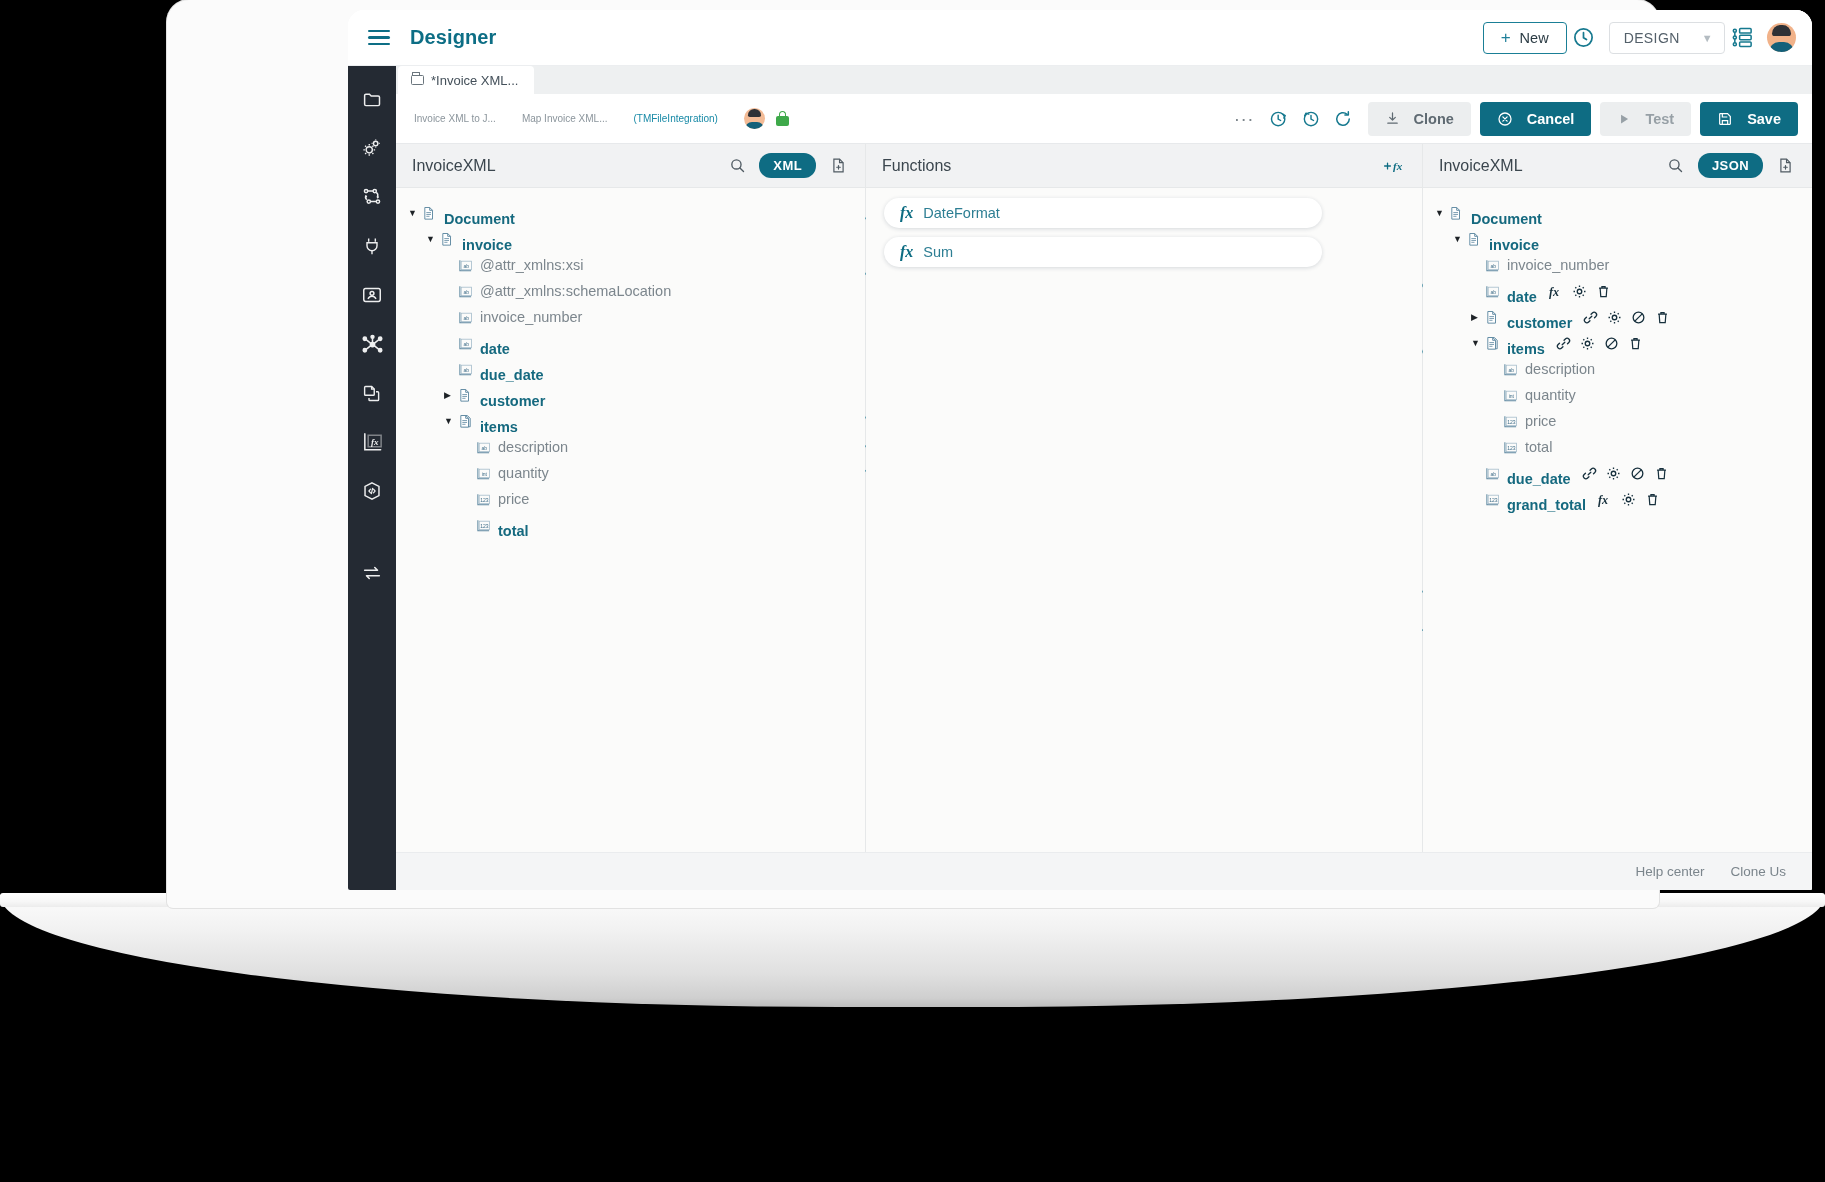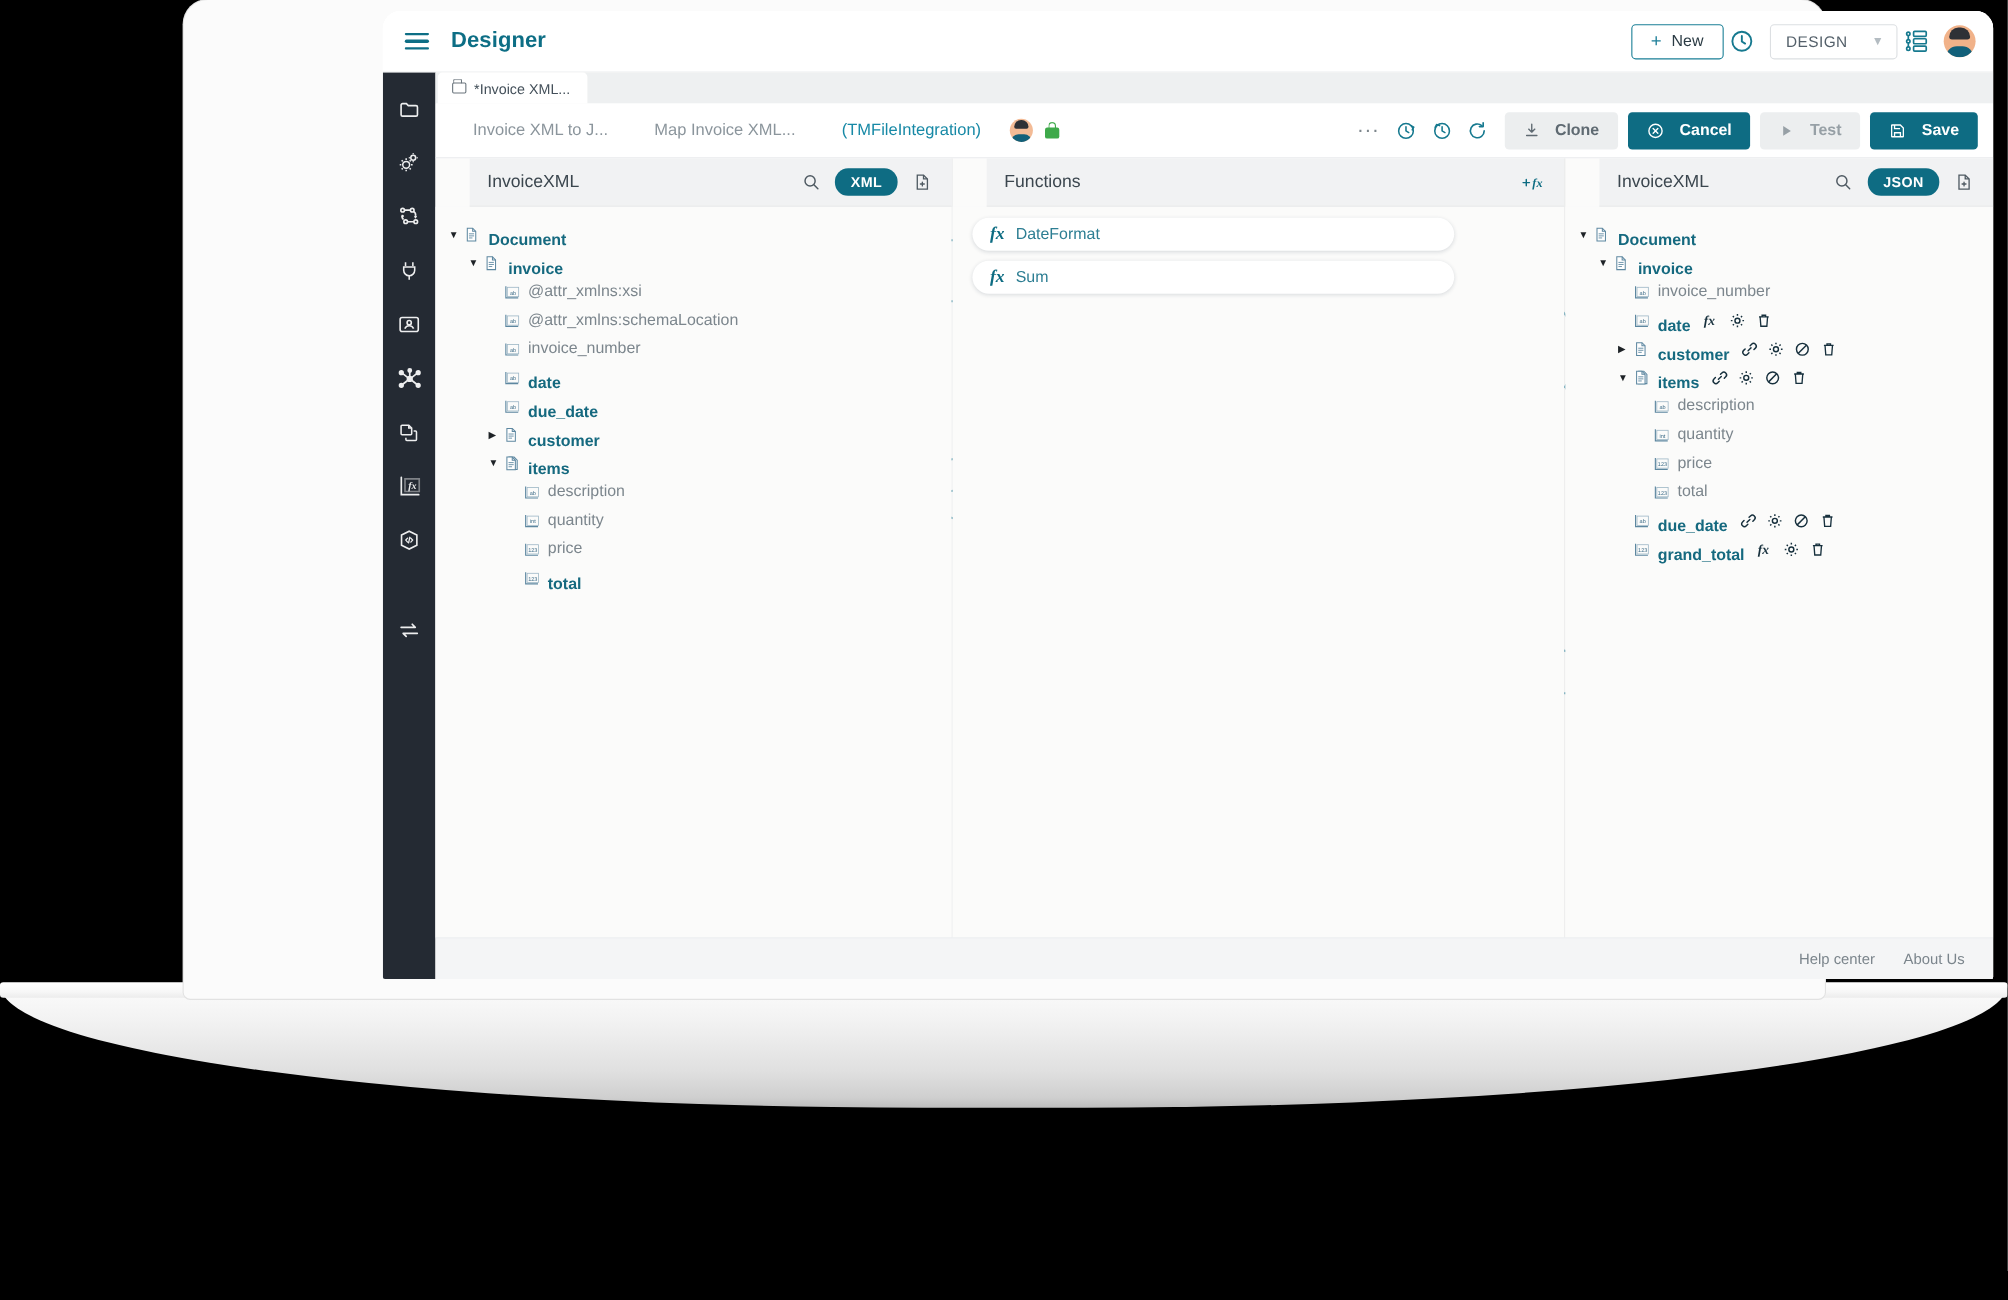--- a/index.html
+++ b/index.html
@@ -93,21 +93,21 @@
     font-size:13px; color:#44505a; cursor:pointer;
   }
   .tab .folder { width:13px; height:10px; border:1.4px solid #6a757d; border-radius:1.5px 1.5px 1.5px 1.5px; position:relative; }
   .tab .folder:after { content:""; position:absolute; left:0; top:-4px; width:6px; height:3px; border:1.4px solid #6a757d; border-bottom:none; border-radius:1px 1px 0 0;}
 
   
   .toolbar {
     height:50px; flex:0 0 50px; background:#ffffff; display:flex; align-items:center;
     padding:0 14px 0 18px; border-bottom:1px solid #e7e9eb;
   }
-  .bc { font-size:15px; color:#8b959c; margin-right:26px; white-space:nowrap;margin-left:16px; }
+  .bc { font-size:10px; color:#8b959c; margin-right:26px; white-space:nowrap; }
   .bc.proj { color:#1789a6; }
   .bc-av {
     width:21px; height:21px; border-radius:50%; background:#f3bb96; position:relative; overflow:hidden; margin-right:11px; flex:0 0 21px;
   }
   .bc-av .hair{position:absolute;left:4px;top:1px;width:13px;height:8px;background:#2e3136;border-radius:7px 7px 2px 2px;}
   .bc-av .body{position:absolute;left:1px;bottom:0;width:19px;height:7px;background:#12607a;border-radius:9px 9px 0 0;}
   .lock { width:13px; height:15px; position:relative; }
   .lock .shackle{position:absolute;left:3px;top:0;width:7px;height:6px;border:1.6px solid #3ea94a;border-bottom:none;border-radius:4px 4px 0 0;}
   .lock .bodyb{position:absolute;left:0;top:5px;width:13px;height:10px;background:#3ea94a;border-radius:2px;}
   .tb-spacer{flex:1;}
@@ -122,21 +122,21 @@
   .btn.grey.dim{color:#97a0a6;}
 
   
   .mapper { flex:1; display:flex; min-height:0; position:relative; background:#fbfbfa; }
   .pane-left  { width:470px; flex:0 0 470px; display:flex; flex-direction:column; border-right:1px solid #e6e8e9; }
   .pane-mid   { width:557px; flex:0 0 557px; display:flex; flex-direction:column; border-right:1px solid #e6e8e9; }
   .pane-right { flex:1; display:flex; flex-direction:column; }
 
   .pane-head {
     height:44px; flex:0 0 44px; background:#f1f2f3; display:flex; align-items:center;
-    padding:0 14px 0 16px; border-bottom:1px solid #e6e8e9;margin-left:31px;
+    padding:0 14px 0 16px; border-bottom:1px solid #e6e8e9;
   }
   .pane-title{font-size:16px;color:#3b464e;}
   .ph-spacer{flex:1;}
   .pill {
     background:#0e6c83;color:#fff;font-size:13px;font-weight:700;letter-spacing:.4px;
     border-radius:12px;padding:5px 14px;margin:0 9px;cursor:pointer;
   }
   .ph-icon{width:26px;height:26px;display:flex;align-items:center;justify-content:center;cursor:pointer;color:#4f5a62;}
 
   .pane-body{flex:1;position:relative;overflow:hidden;background:#fbfbfa;padding-top:12px;}
@@ -859,21 +859,21 @@
                         </span>
                       </span>
                     </div>
                   </div>
               </div>
 
             </div>
 
             <div class="footer">
               <span>Help center</span>
-              <span>About Us</span>
+              <span>Clone Us</span>
             </div>
 
           </div>
         </div>
       </div>
     </div>
   </div>
 </div>
 
 </body></html>

